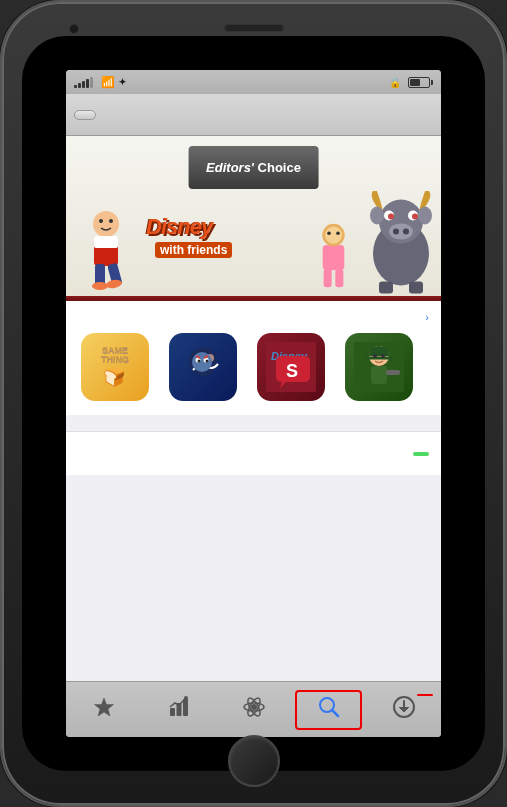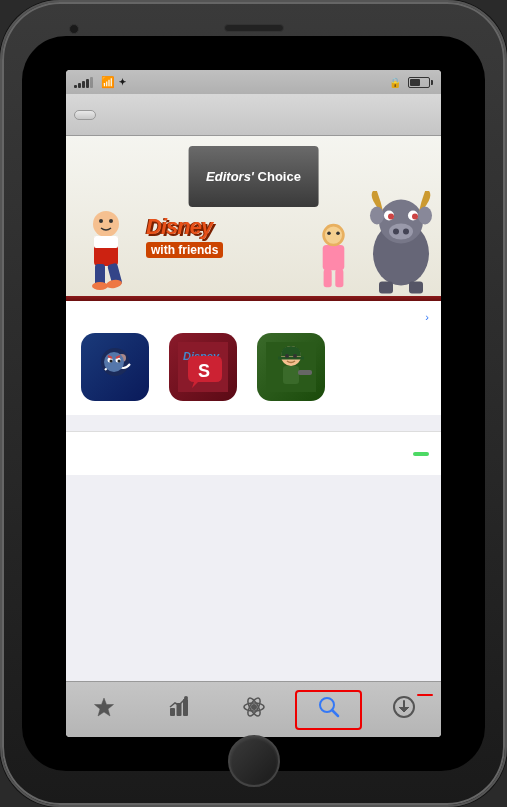--- a/index.html
+++ b/index.html
@@ -178,21 +178,21 @@
 
     .editors-choice-badge {
       position: absolute;
       top: 10px;
       left: 50%;
       transform: translateX(-50%);
       background: linear-gradient(180deg, #6a6a6a, #3a3a3a);
       color: #fff;
       font-size: 13px;
       font-weight: 600;
-      padding: 23px 18px;
+      padding: 14px 18px;
       border-radius: 4px;
       white-space: nowrap;
       z-index: 2;
     }
 
     .editors-choice-badge em {
       font-style: italic;
     }
 
     
@@ -597,21 +597,21 @@
               <ellipse cx="24" cy="80" rx="8" ry="4" fill="#e74"></ellipse>
               <ellipse cx="38" cy="78" rx="8" ry="4" fill="#e74" transform="rotate(-10 38 78)"></ellipse>
 
               <circle cx="25" cy="15" r="2" fill="#333"></circle>
               <circle cx="35" cy="15" r="2" fill="#333"></circle>
               <path d="M25 22 Q30 26 35 22" stroke="#333" stroke-width="1.5" fill="none"></path>
             </svg>
 
             <div style="position:absolute; bottom:38px; left:80px; z-index:3;">
               <div style="font-size:22px; font-weight:900; font-style:italic; color:#e8521a; text-shadow:2px 2px 0 #7a2000, -1px 0 0 #7a2000; letter-spacing:-1px;">Disney</div>
-              <div style="font-size:12px; font-weight:700; color:#fff; background:#cc4400; border-radius:3px; padding:1px 5px; display:inline-block; margin-top:1px;">with friends</div>
+              <div style="font-size:12px; font-weight:700; color:#fff; background:#cc4400; border-radius:3px; padding:1px 5px; display:inline-block; margin-top:1px;margin-left:9px;">with friends</div>
             </div>
 
             <svg class="char-center-girl" viewBox="0 0 50 80" style="bottom:0; right:85px; position:absolute; width:45px; height:75px;">
               <circle cx="25" cy="14" r="11" fill="#f5d090"></circle>
               <rect x="13" y="25" width="24" height="28" rx="4" fill="#ff88aa"></rect>
               <circle cx="25" cy="14" r="11" fill="none" stroke="#e8b060" stroke-width="3"></circle>
               <circle cx="20" cy="12" r="2" fill="#333"></circle>
               <circle cx="30" cy="12" r="2" fill="#333"></circle>
               <rect x="14" y="52" width="9" height="20" rx="3" fill="#ff88aa"></rect>
               <rect x="27" y="52" width="9" height="20" rx="3" fill="#ff88aa"></rect>
@@ -650,20 +650,32 @@
           <div class="section-header">
             <span class="section-title"></span>
             <span class="see-all">
               <span></span>
               <span style="font-size:11px;">›</span>
             </span>
           </div>
 
           <div class="apps-row">
 
+            <div class="app-item">
+              <div class="app-icon icon-same-thing">
+                <div class="same-thing-inner">
+                  <div class="same-thing-text">SAME<br>THING</div>
+
+                  <div style="font-size:18px; margin-top:2px;">🍞</div>
+                </div>
+              </div>
+              <div class="app-name"></div>
+              <div class="app-category"></div>
+              <div class="app-price"></div>
+            </div>
 
             <div class="app-item">
               <div class="app-icon icon-running-friends">
                 <div class="running-inner">
                   <svg viewBox="0 0 50 50" width="50" height="50">
                     <circle cx="25" cy="20" r="14" fill="#1a2a5a"></circle>
                     <circle cx="22" cy="17" r="3" fill="#e87"></circle>
                     <circle cx="32" cy="16" r="4" fill="#a88"></circle>
                     <path d="M15 28 Q20 22 30 25 Q35 28 40 22" stroke="#fff" stroke-width="2" fill="none"></path>
 

